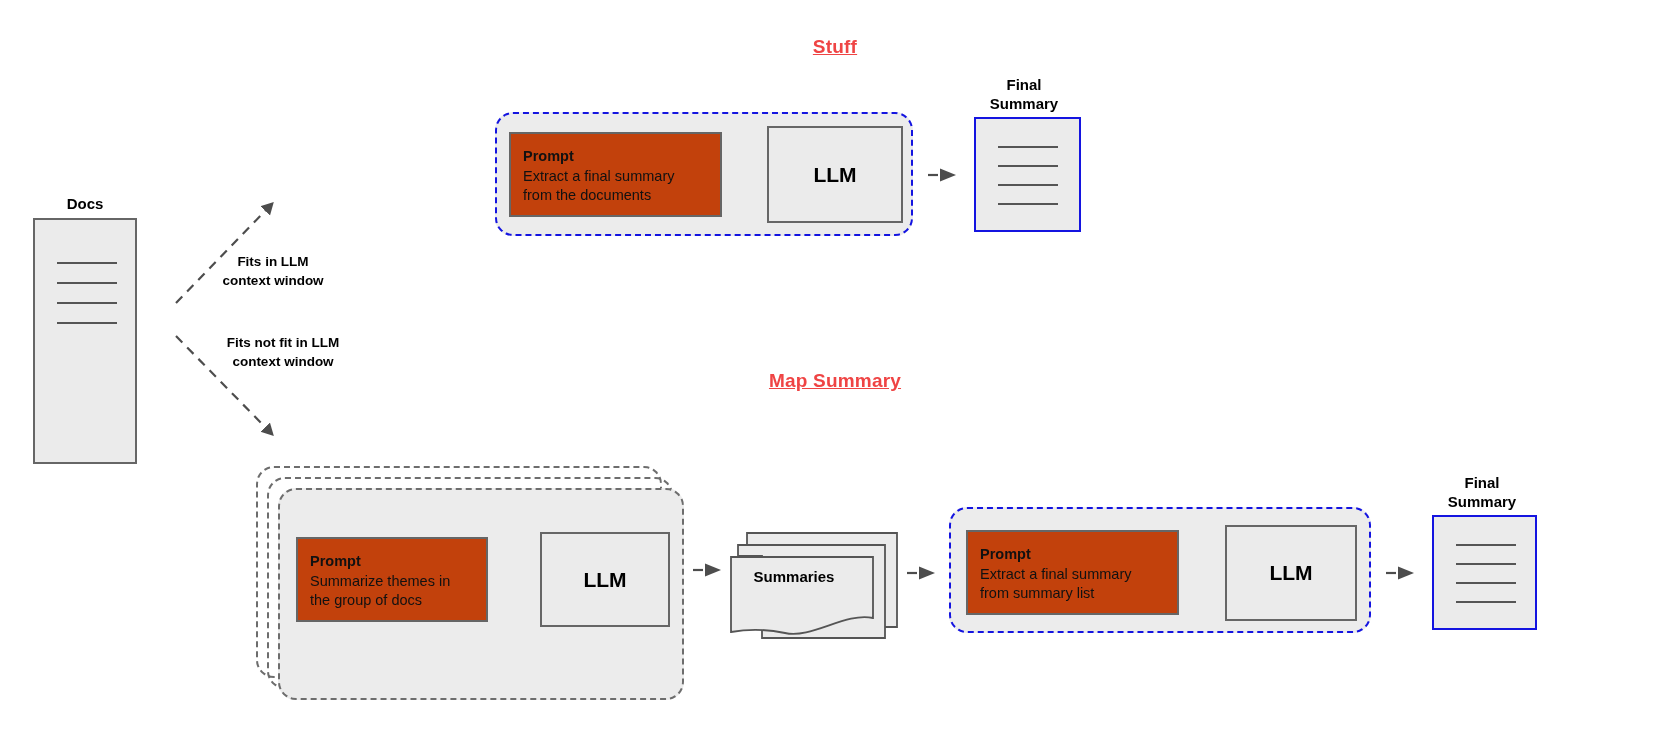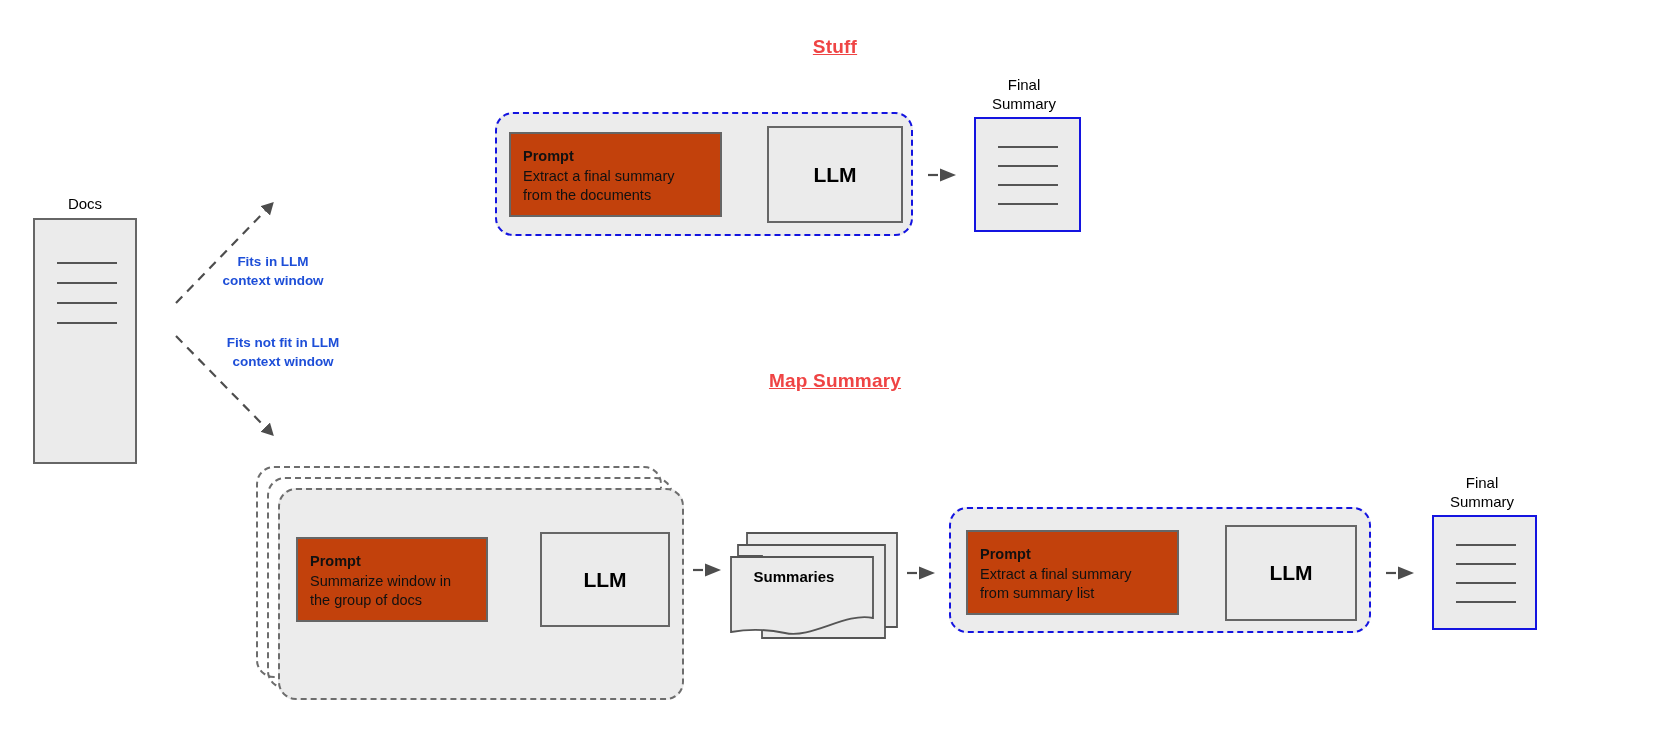--- a/index.html
+++ b/index.html
@@ -25,30 +25,30 @@
     font-size: 19px;
     font-weight: bold;
     text-decoration: underline;
     text-align: center;
     color: #ef4444;
     white-space: nowrap;
     letter-spacing: 0.2px;
   }
   .caption {
     font-size: 15px;
-    font-weight: normal;
+    font-weight: bold;
     text-align: center;
     color: #000000;
     line-height: 19px;
     white-space: nowrap;
   }
   .edge-label {
     font-size: 13.5px;
     font-weight: bold;
-    color: #1d4ed8;
+    color: #000000;
     line-height: 19px;
     white-space: nowrap;
     text-align: center;
   }
 
   
   .doc-box {
     background: #ebebeb;
     border: 2px solid #666666;
     box-sizing: border-box;
@@ -225,21 +225,21 @@
   </div>
 
   <div class="abs section-title" style="left:735px; top:370px; width:200px;">Map Summary</div>
 
   <div class="abs dashed-group gray ghost" style="left:256px; top:466px; width:406px; height:212px;"></div>
   <div class="abs dashed-group gray ghost" style="left:267px; top:477px; width:406px; height:212px;"></div>
   <div class="abs dashed-group gray" style="left:278px; top:488px; width:406px; height:212px;"></div>
 
   <div class="abs prompt-box" style="left:296px; top:537px; width:192px; height:85px;">
     <div class="prompt-title">Prompt</div>
-    <div class="prompt-body">Summarize window in
+    <div class="prompt-body">Summarize themes in
 the group of docs</div>
   </div>
 
   <div class="abs llm-box" style="left:540px; top:532px; width:130px; height:95px;">
     <span>LLM</span>
   </div>
 
   <div class="abs" style="left:731px; top:568px; width:126px; text-align:center;
               font-size:15px; font-weight:bold; color:#000000;">Summaries</div>
 

